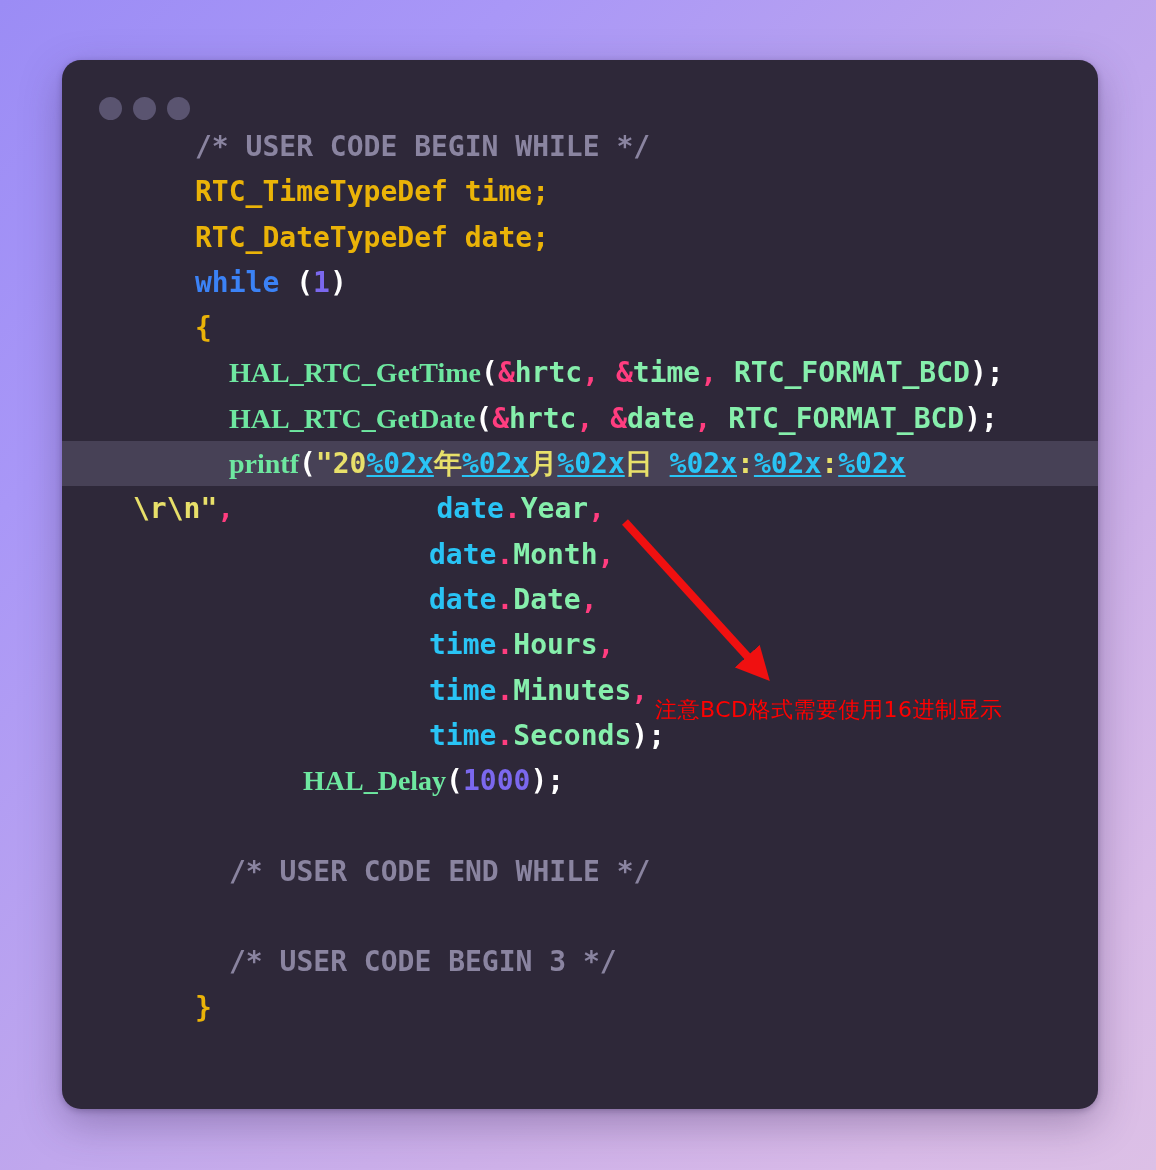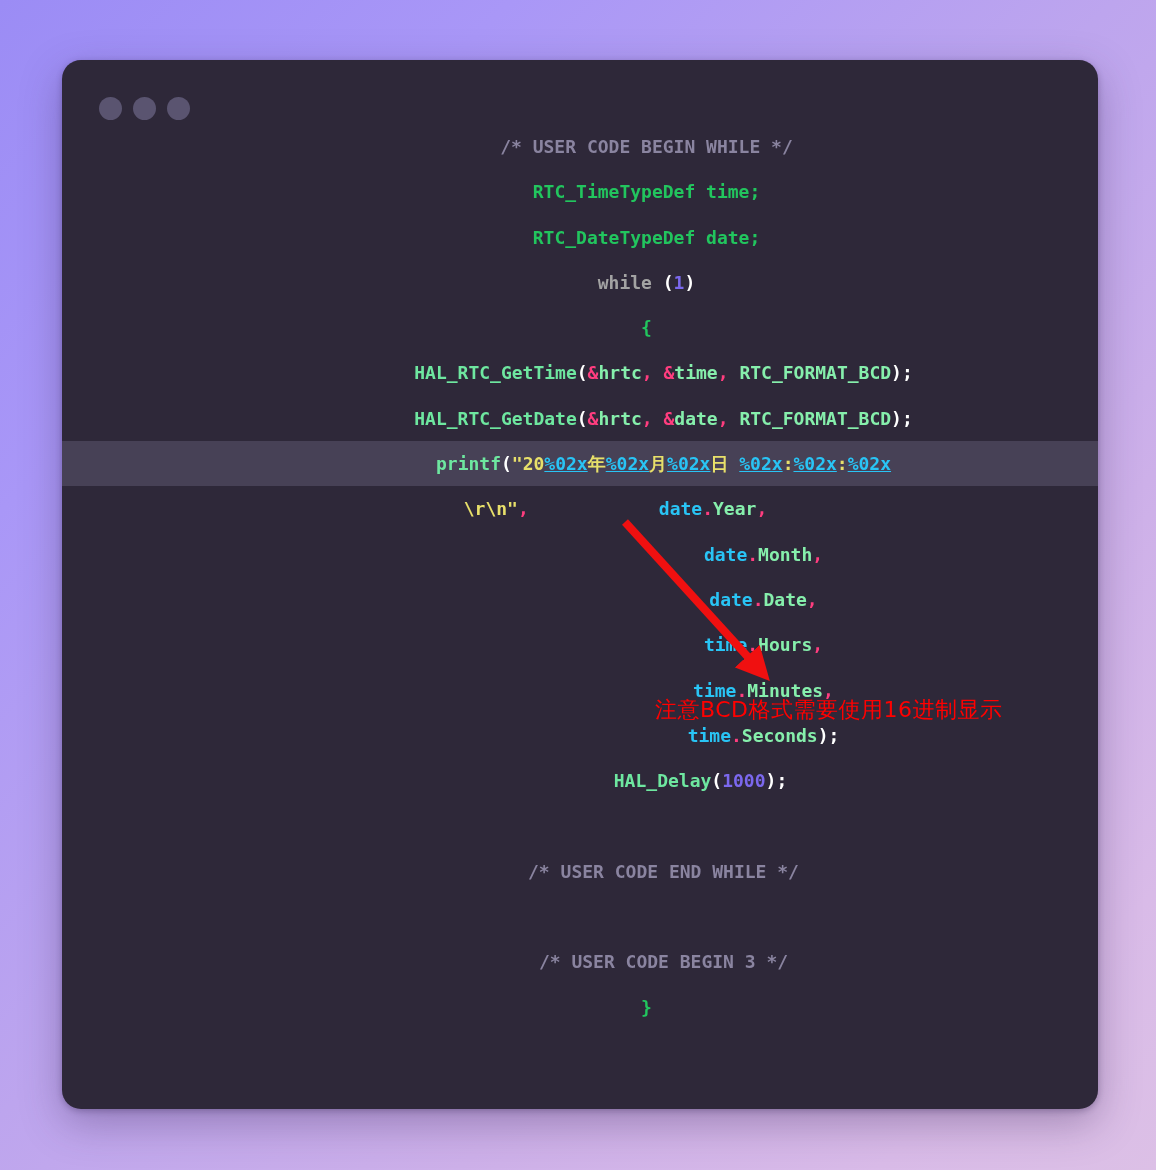--- a/index.html
+++ b/index.html
@@ -49,51 +49,50 @@
   .dot.d2 { left: 71px; }
   .dot.d3 { left: 105px; }
 
   
   #code-area {
     position: absolute;
     left: 0;
     top: 64px;
     width: 100%;
     height: 985px;
-    font-size: 18px;
+    font-size: 28px;
     line-height: 45.3px;
     letter-spacing: 0px;
     white-space: pre;
     font-weight: 700;
-    text-align: center;
   }
   .line {
     position: relative;
     height: 45.3px;
     padding-left: 71px;
     box-sizing: border-box;
     color: #f2f0f5;
   }
   .line.highlight {
     background: #474156;
   }
   .line.blank { color: transparent; }
 
   
   .c-comment  { color: #8a84a0; font-weight: 700; }
-  .c-keyword  { color: #a3a3a3; }
+  .c-keyword  { color: #3b82f6; }
   .c-number   { color: #7b68ee; }
-  .c-func     { color: #6ee7a0; }
+  .c-func     { color: #6ee7a0; font-family: Liberation Serif, serif; }
   .c-punct    { color: #ffffff; }
   .c-op       { color: #ff3d7f; }
   .c-var      { color: #86efac; }
   .c-ident    { color: #29c4f5; }
   .c-string   { color: #e8e06a; }
   .c-fmt      { color: #29c4f5; text-decoration: underline; }
-  .c-plain    { color: #22c55e; }
+  .c-plain    { color: #eab308; }
 
   
   #annotation-layer {
     position: absolute;
     left: 0; top: 0;
     width: 1156px;
     height: 1170px;
     pointer-events: none;
   }
   #annotation-text {

